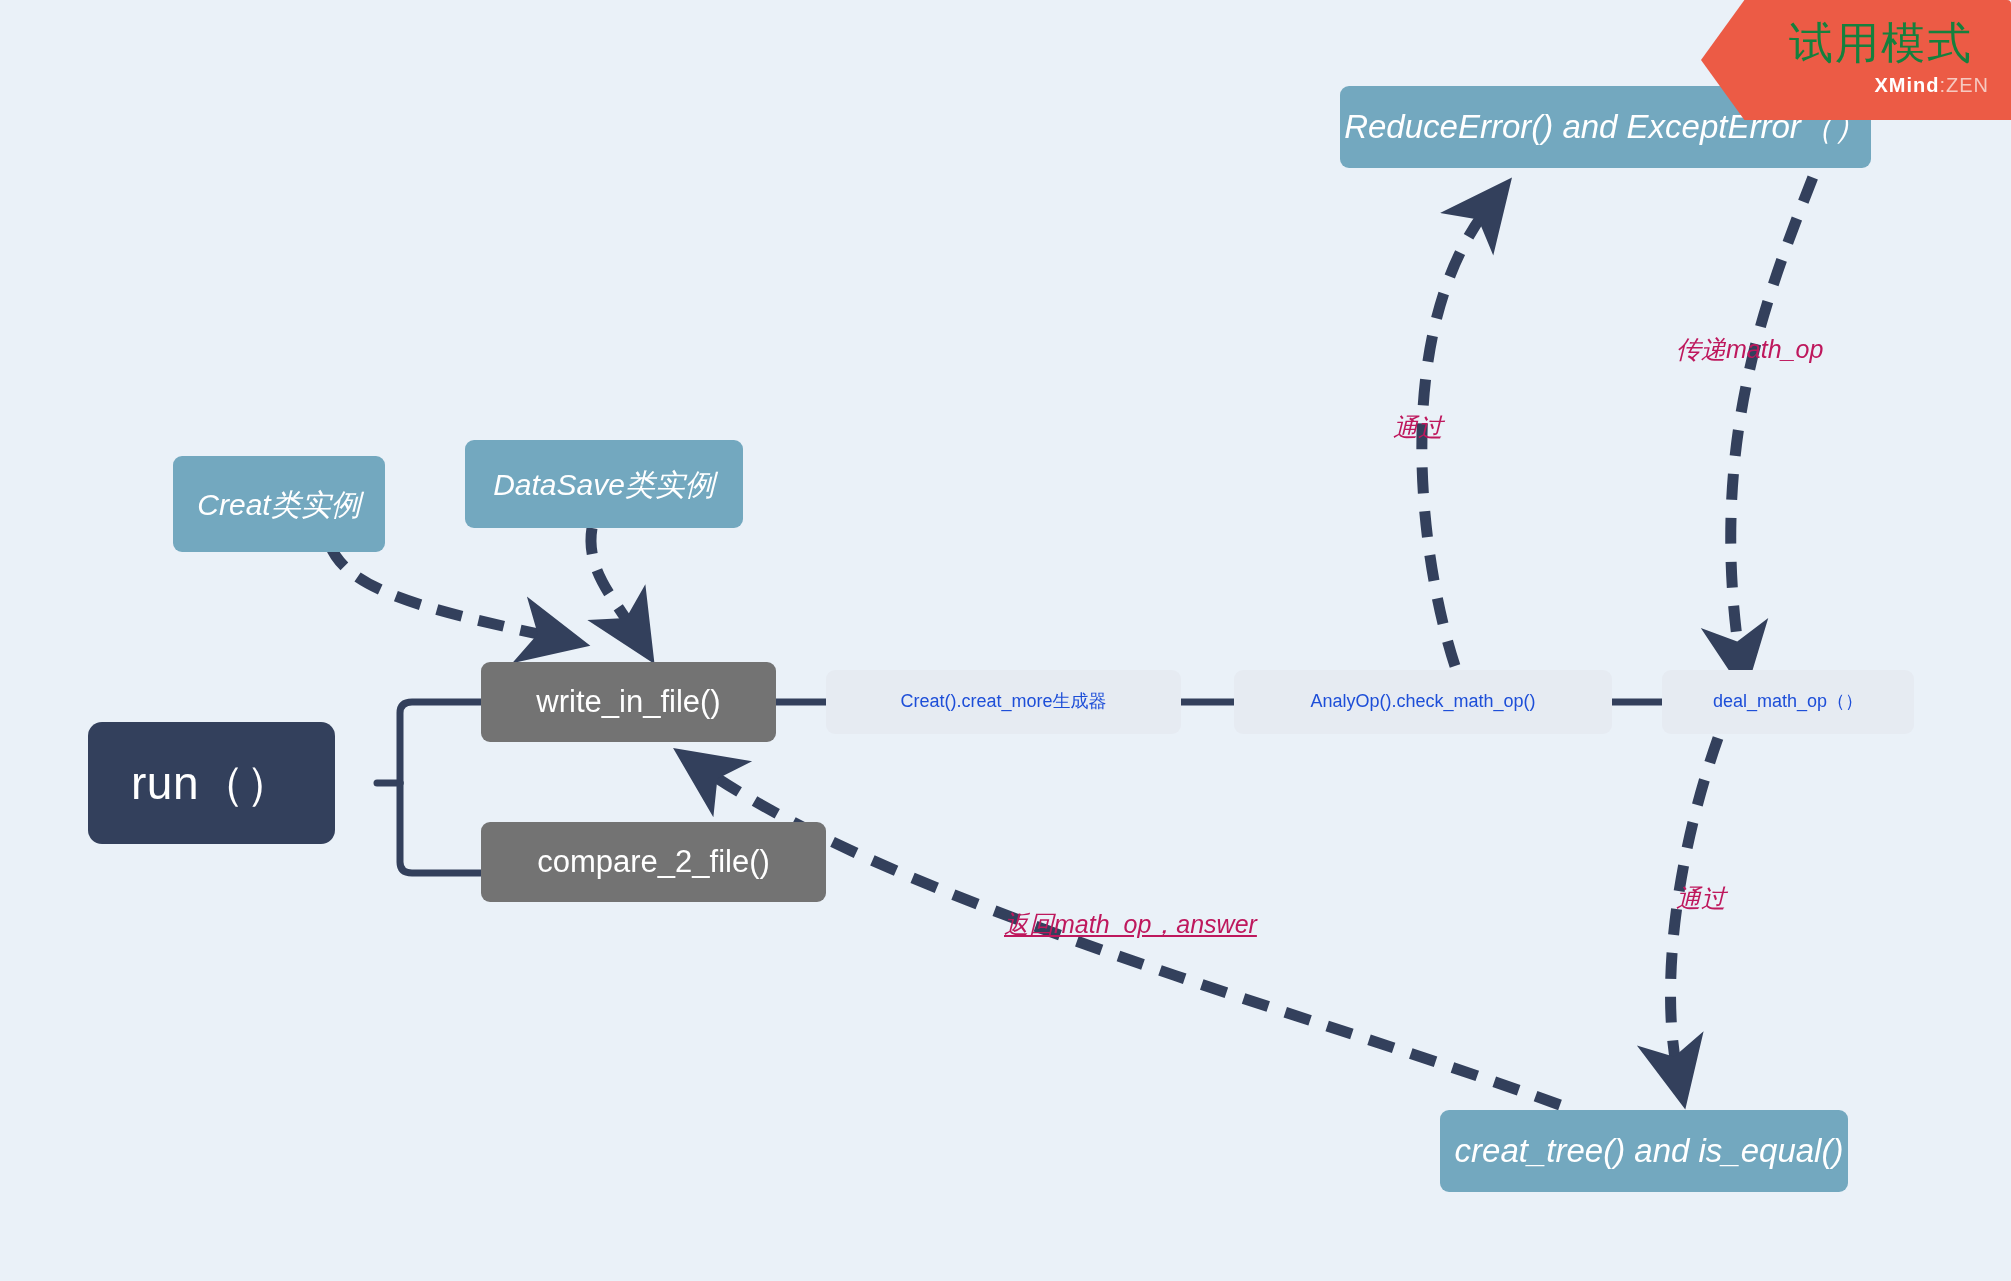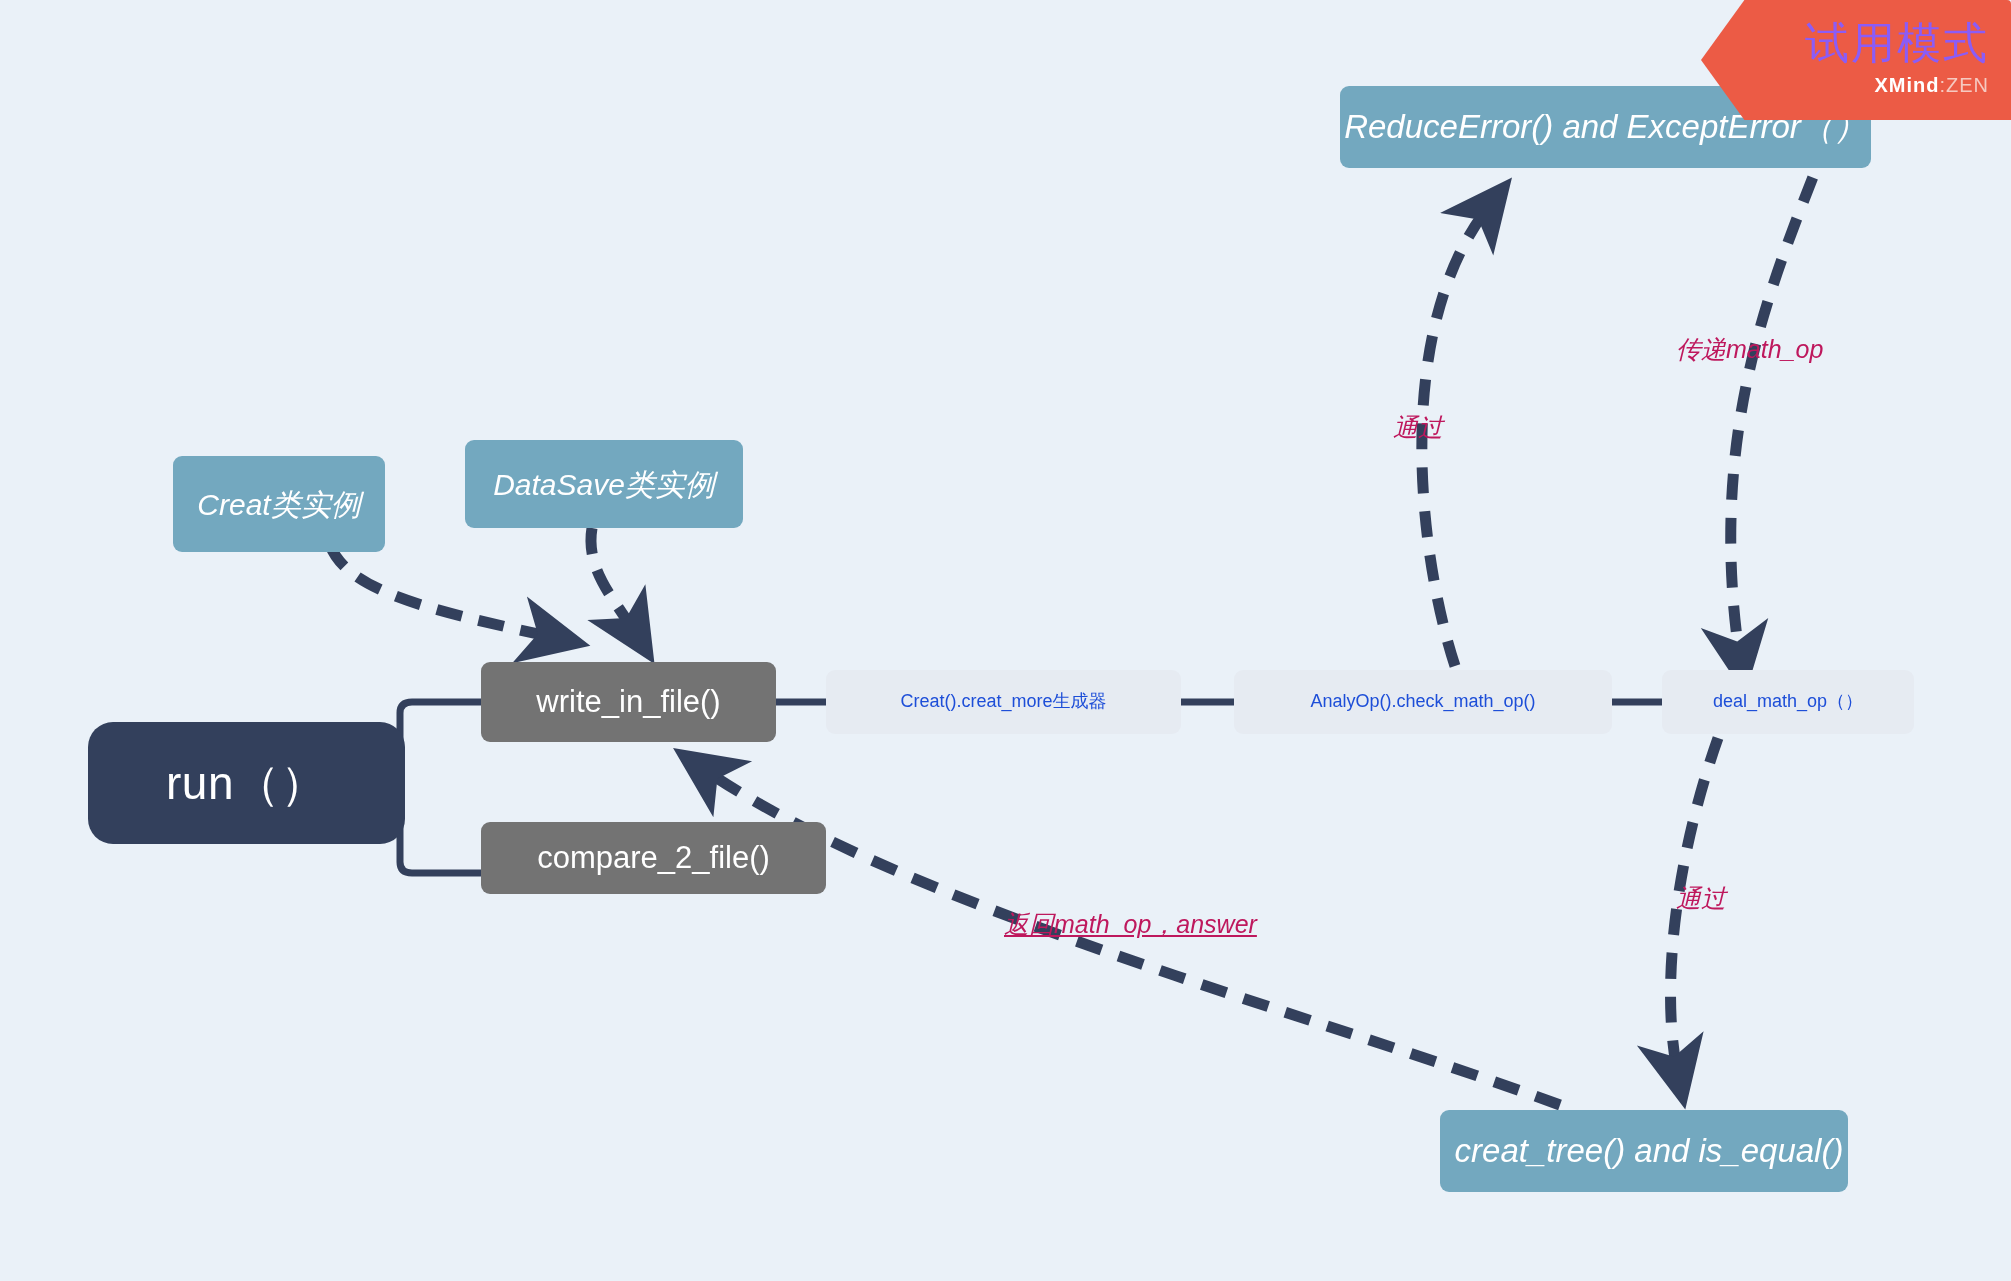--- a/index.html
+++ b/index.html
@@ -86,23 +86,23 @@
   #trial-banner .ribbon {
     position: absolute;
     top: 0; right: 0;
     width: 310px; height: 120px;
     background: #ec5b45;
     clip-path: polygon(14% 0, 100% 0, 100% 100%, 14% 100%, 0 50%);
     border-top-right-radius: 4px;
   }
   #trial-banner .trial-text {
     position: absolute;
-    right: 22px; top: 14px;
+    right: 38px; top: 14px;
     font-size: 44px;
-    color: #8b5cf6;
+    color: #15803d;
     letter-spacing: 2px;
     font-family: Liberation Mono, monospace;
   }
   #trial-banner .brand {
     position: absolute;
     right: 22px; top: 74px;
     font-size: 20px;
     letter-spacing: 1px;
     color: #f6c9c0;
   }
@@ -138,25 +138,25 @@
 
     <path d="M1455,666 C1420,560 1390,330 1490,205" fill="none" stroke="#33405c" stroke-width="11" stroke-dasharray="26 18" stroke-linecap="butt" marker-end="url(#ah)"></path>
 
     <path d="M1843,95 C1800,230 1700,390 1740,660" fill="none" stroke="#33405c" stroke-width="11" stroke-dasharray="26 18" stroke-linecap="butt" marker-end="url(#ah)"></path>
 
     <path d="M1718,738 C1675,860 1660,990 1678,1075" fill="none" stroke="#33405c" stroke-width="11" stroke-dasharray="26 18" stroke-linecap="butt" marker-end="url(#ah)"></path>
 
     <path d="M1560,1105 C1300,1010 900,905 702,768" fill="none" stroke="#33405c" stroke-width="11" stroke-dasharray="26 18" stroke-linecap="butt" marker-end="url(#ah)"></path>
   </svg>
 
-  <div class="node root" style="left:88px; top:722px; width:317px; height:122px;border-radius:25px;">run（）</div>
+  <div class="node root" style="left:88px; top:722px; width:247px; height:122px;">run（）</div>
 
   <div class="node child" style="left:481px; top:662px; width:295px; height:80px;">write_in_file()</div>
 
-  <div class="node child" style="left:481px; top:822px; width:345px; height:72px;">compare_2_file()</div>
+  <div class="node child" style="left:481px; top:822px; width:345px; height:80px;">compare_2_file()</div>
 
   <div class="node pill" style="left:826px; top:670px; width:355px; height:64px;">Creat().creat_more生成器</div>
 
   <div class="node pill" style="left:1234px; top:670px; width:378px; height:64px;">AnalyOp().check_math_op()</div>
 
   <div class="node pill" style="left:1662px; top:670px; width:252px; height:64px;">deal_math_op（）</div>
 
   <div class="node teal" style="left:173px; top:456px; width:212px; height:96px;">Creat类实例</div>
 
   <div class="node teal" style="left:465px; top:440px; width:278px; height:88px;">DataSave类实例</div>

